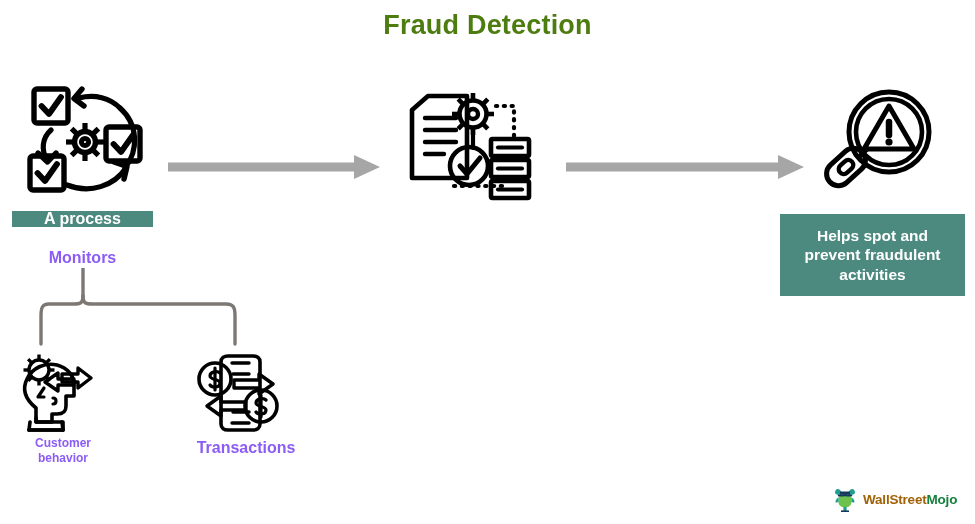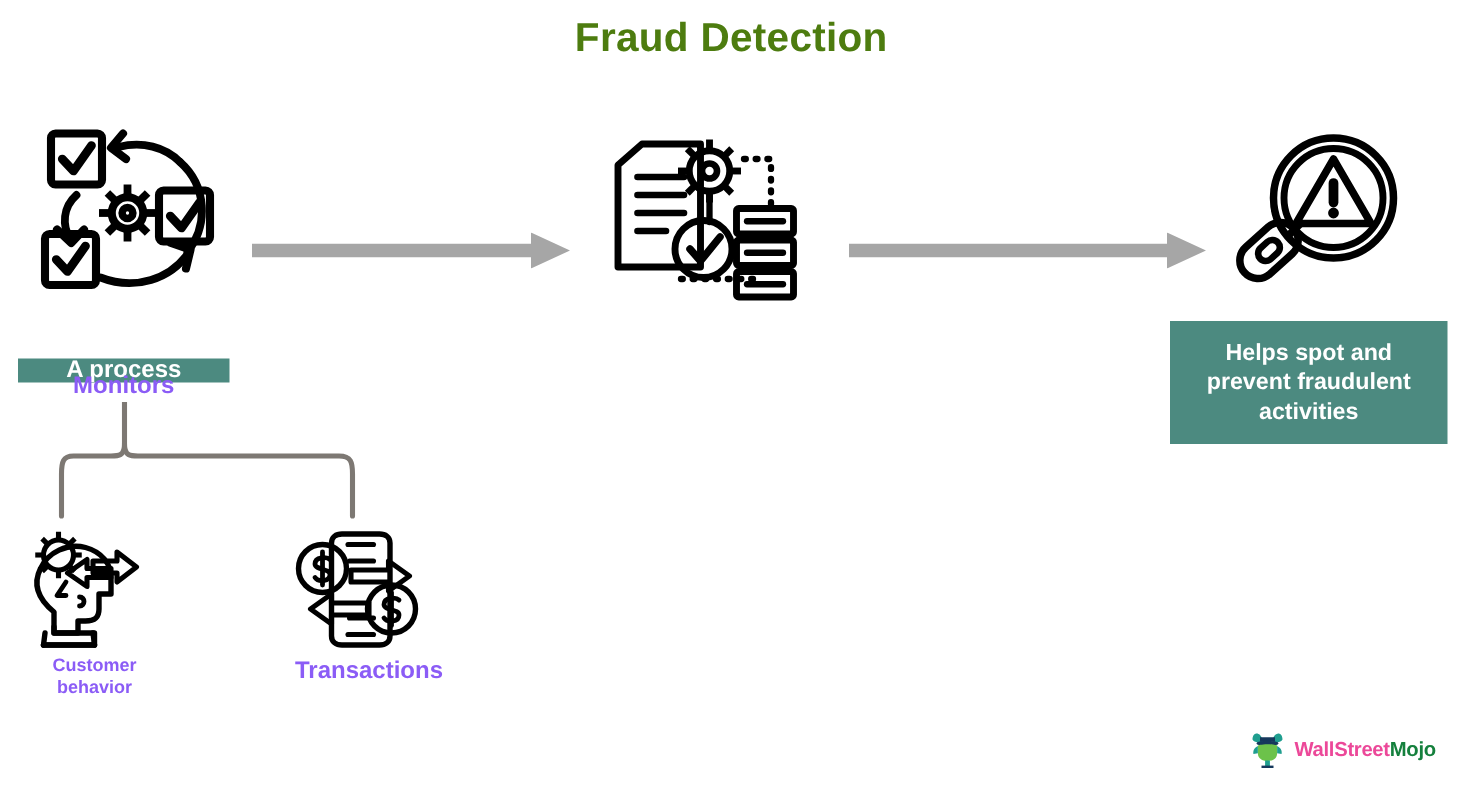--- a/index.html
+++ b/index.html
@@ -41,21 +41,20 @@
     display: flex;
     align-items: center;
     justify-content: center;
     text-align: center;
     box-sizing: border-box;
     line-height: 1.26;
   }
   #box-process {
     left: 12px; top: 211px; width: 141px; height: 16px;
     font-size: 16px;
-    margin-top: 28px;
   }
   #box-tools {
     left: 380px; top: 216px; width: 200px; height: 55px;
     font-size: 15.5px; padding: 0 10px;
   }
   #box-helps {
     left: 780px; top: 214px; width: 185px; height: 82px;
     font-size: 15.5px; padding: 16px 8px;
   }
 
@@ -96,21 +95,21 @@
   #logo-block {
     left: 832px; top: 486px;
     display: flex; align-items: center; gap: 5px;
   }
   #logo-wordmark {
     font-size: 13.5px;
     font-weight: bold;
     letter-spacing: -0.2px;
     white-space: nowrap;
   }
-  .logo-wall { color: #ec4899; }
+  .logo-wall { color: #a16207; }
   .logo-mojo { color: #15803d; }
 </style>
 </head>
 <body>
 
 <div id="canvas">
 
   <div class="abs" id="page-title">Fraud Detection</div>
 
   <div class="abs icon-wrap" id="icon-process">

